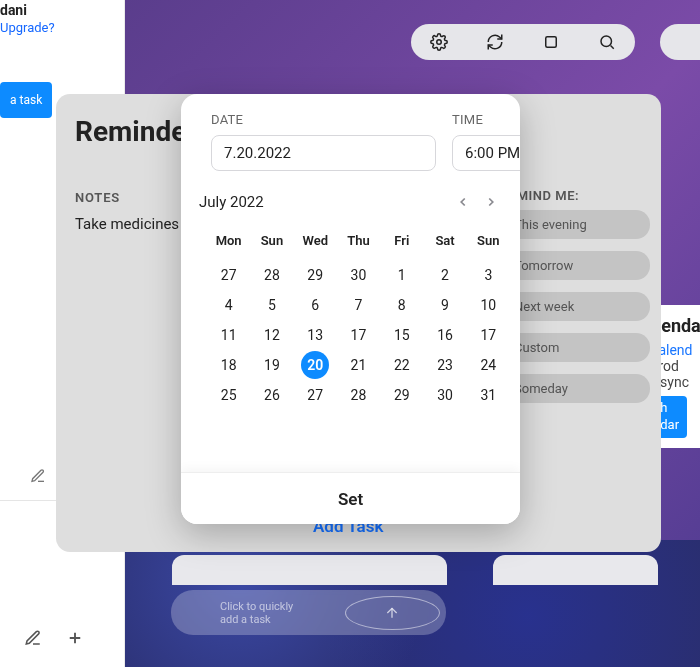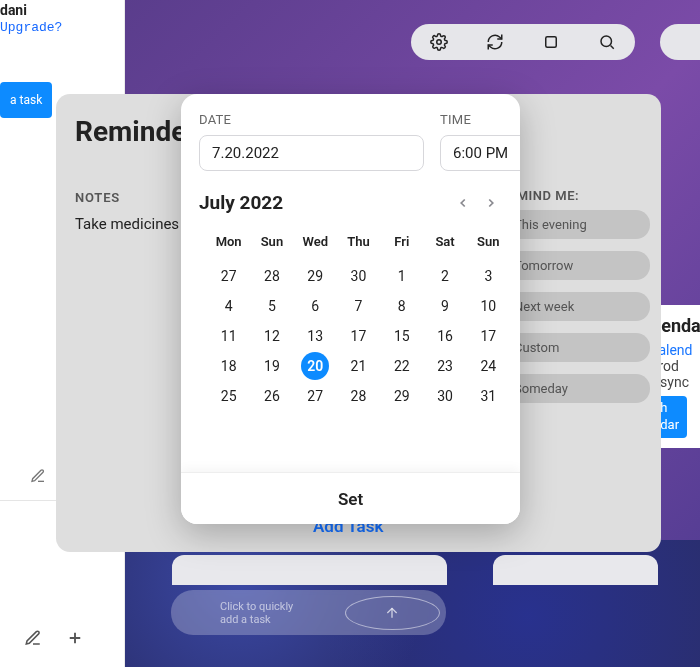--- a/index.html
+++ b/index.html
@@ -5,21 +5,21 @@
   * { box-sizing: border-box; margin: 0; padding: 0; font-family: -apple-system, BlinkMacSystemFont, "Segoe UI", Roboto, Arial, sans-serif; }
   html, body { width: 700px; height: 667px; overflow: hidden; background: #f5f5f5; }
 
   
   .bg-purple { position: absolute; left: 125px; top: 0; right: 0; height: 667px; background: linear-gradient(135deg, #5a3d8c 0%, #7b4ba8 50%, #4d3a8f 100%); }
   .bg-texture { position:absolute; left:125px; top:540px; right:0; height:127px; background: radial-gradient(circle at 20% 30%, rgba(70,90,200,0.6), transparent 40%), radial-gradient(circle at 70% 60%, rgba(40,50,150,0.8), transparent 50%), #2a2e6e; }
 
   
   .leftcol { position:absolute; left:0; top:0; width:125px; height:667px; background:#fff; border-right:1px solid rgba(0,0,0,0.08); }
   .user-name { position:absolute; left:0; top:2px; font-weight:700; font-size:14px; color:#222; }
-  .upgrade { position:absolute; left:0; top:20px; font-size:13px; color:#1668ff;font-family:Liberation Mono, monospace; }
+  .upgrade { position:absolute; left:0; top:20px; font-size:13px; color:#1668ff; }
   .add-task-btn { position:absolute; left:0; top:82px; height:36px; padding:0 10px; background:#0d8bff; color:#fff; font-size:12px; border:none; border-radius:4px; display:flex; align-items:center; cursor:pointer; }
   .left-divider { position:absolute; left:0; top:500px; width:125px; height:1px; background:rgba(0,0,0,0.1);}
   .pencil-side { position:absolute; left:30px; top:468px; color:#777; }
   .footer-icons { position:absolute; left:24px; bottom:20px; display:flex; gap:24px; color:#555; }
 
   
   .pill-bar { position:absolute; top:24px; left:411px; width:224px; height:36px; background:#e6e6ea; border-radius:18px; display:flex; align-items:center; justify-content:space-around; color:#222; }
   .pill-extra { position:absolute; top:24px; left:660px; width:60px; height:36px; background:#e6e6ea; border-radius:18px 0 0 18px; }
 
   
@@ -43,27 +43,27 @@
   .remind-lbl    { position:absolute; left:500px; top:188px; font-size:13px; font-weight:600; color:#555; letter-spacing:0.04em; white-space:nowrap;}
   .pill-col { position:absolute; left:500px; top:210px; display:flex; flex-direction:column; gap:12px; }
   .opt-pill { height:29px; width:150px; background:#c4c4c4; color:#555; border:none; border-radius:14px; padding:0 14px; font-size:13px; text-align:left; cursor:pointer; }
   .add-task-link { position:absolute; left:313px; top:516px; font-size:17px; font-weight:600; color:#1570ff; }
   .quick-card { position:absolute; left:172px; top:555px; width:275px; height:30px; background:#e8e8ec; border-radius:12px 12px 0 0; }
   .side-card  { position:absolute; left:493px; top:555px; width:165px; height:30px; background:#e8e8ec; border-radius:12px 12px 0 0; }
 
   
   .dt-popover { position:absolute; left:181px; top:94px; width:339px; height:430px; background:#fff; border-radius:16px; box-shadow:0 10px 35px rgba(0,0,0,0.25); overflow:hidden; display:flex; flex-direction:column; }
   .dt-top { padding:18px 18px 0 18px; }
-  .dt-row { display:flex; gap:16px; }
+  .dt-row { display:flex; gap:16px;margin-left:12px; }
   .dt-field { flex:1; display:flex; flex-direction:column; }
   .dt-label { font-size:13px; color:#666; letter-spacing:0.02em; margin-bottom:8px; }
   .dt-input { height:36px; border:1px solid #d7d7db; border-radius:8px; padding:0 12px; font-size:15px; color:#222; background:#fff; }
 
   .month-row { display:flex; align-items:center; justify-content:space-between; padding:20px 18px 6px 18px; }
-  .month-lbl { font-size:19px; font-weight:700; color:#222; }
+  .month-lbl { font-size:15px; font-weight:400; color:#222; }
   .chev-wrap { display:flex; gap:6px; color:#8a8a90; }
   .chev { width:22px; height:22px; display:flex; align-items:center; justify-content:center; cursor:pointer; font-size:18px; }
 
   .cal-grid { padding:4px 10px 10px 26px; flex:1; }
   table.cal { width:100%; border-collapse:collapse; table-layout:fixed; }
   table.cal th { font-size:13px; font-weight:600; color:#222; padding:10px 0 12px 0; }
   table.cal td { text-align:center; font-size:14px; color:#222; height:30px; }
   td.dim { color:#b8b8be; }
   td.past { color:#b8b8be; }
   td .daycell { display:inline-flex; width:28px; height:28px; align-items:center; justify-content:center; border-radius:50%; cursor:pointer; }

